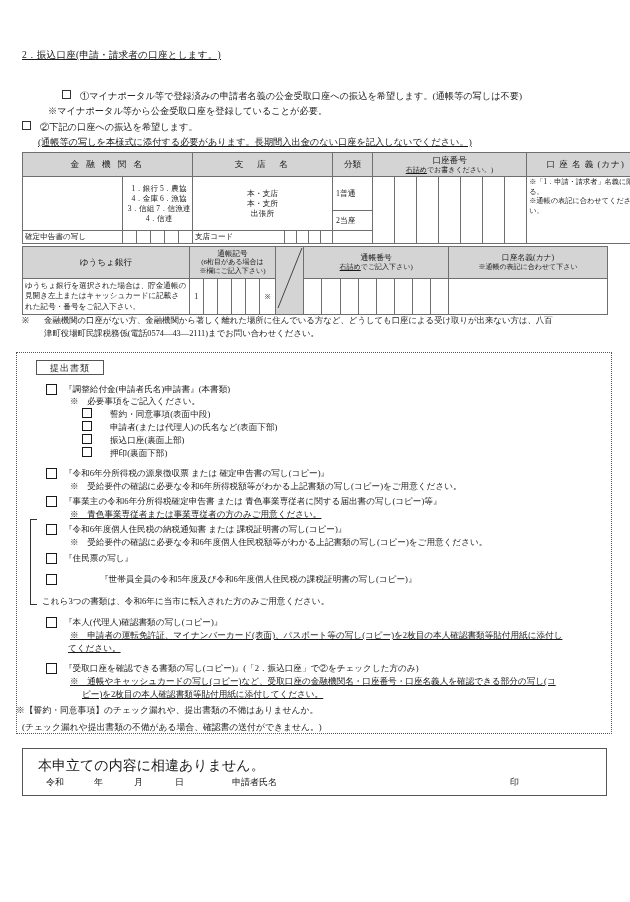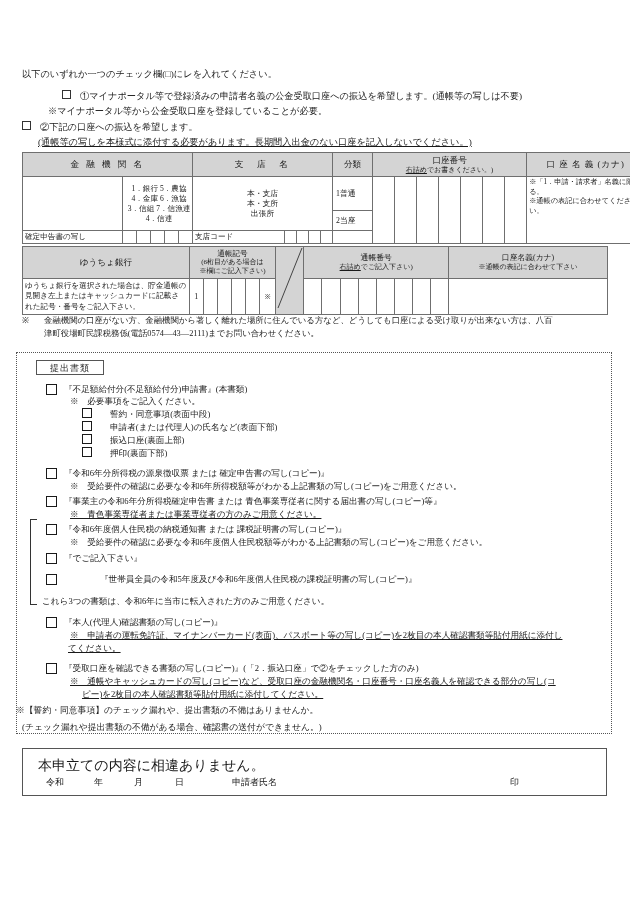--- a/index.html
+++ b/index.html
@@ -198,21 +198,21 @@
     top: 776px;
     font-size: 9px;
     white-space: nowrap;
   }
 </style>
 </head>
 <body>
 
 <div class="page">
 
-  <div class="sec-sub">以下のいずれか一つのチェック欄(□)にレを入れてください。</div>
+  <div class="sec-head">2．振込口座(申請・請求者の口座とします。)</div>
 
   <div class="opt" style="left:22px; top:90px;margin-left:40px;">
     <span class="box"></span><span>①マイナポータル等で登録済みの申請者名義の公金受取口座への振込を希望します。(通帳等の写しは不要)</span>
   </div>
   <div class="opt-sub" style="left:48px; top:105px;">※マイナポータル等から公金受取口座を登録していることが必要。</div>
 
   <div class="opt" style="left:22px; top:121px;">
     <span class="box"></span><span>②下記の口座への振込を希望します。</span>
   </div>
   <div class="opt-sub ul" style="left:38px; top:136px;">(通帳等の写しを本様式に添付する必要があります。長期間入出金のない口座を記入しないでください。)</div>
@@ -365,21 +365,21 @@
     <div class="bd">
       <div>金融機関の口座がない方、金融機関から著しく離れた場所に住んでいる方など、どうしても口座による受け取りが出来ない方は、八百</div>
       <div>津町役場町民課税務係(電話0574—43—2111)までお問い合わせください。</div>
     </div>
   </div>
 
   <div class="dotted-box"></div>
   <div class="tag">提出書類</div>
 
   <div class="ck" style="left:46px; top:384px;"></div>
-  <div class="ln" style="left:64px; top:384px;">『不足額給付分(不足額給付分)申請書』(本書類)</div>
+  <div class="ln" style="left:64px; top:384px;">『調整給付金(申請者氏名)申請書』(本書類)</div>
   <div class="ln" style="left:70px; top:396px;">※　必要事項をご記入ください。</div>
 
   <div class="ck sm" style="left:82px; top:408px;"></div>
   <div class="ln" style="left:110px; top:409px;">誓約・同意事項(表面中段)</div>
   <div class="ck sm" style="left:82px; top:421px;"></div>
   <div class="ln" style="left:110px; top:422px;">申請者(または代理人)の氏名など(表面下部)</div>
   <div class="ck sm" style="left:82px; top:434px;"></div>
   <div class="ln" style="left:110px; top:435px;">振込口座(裏面上部)</div>
   <div class="ck sm" style="left:82px; top:447px;"></div>
   <div class="ln" style="left:110px; top:448px;">押印(裏面下部)</div>
@@ -390,21 +390,21 @@
 
   <div class="ck" style="left:46px; top:496px;"></div>
   <div class="ln" style="left:64px; top:496px;">『事業主の令和6年分所得税確定申告書 または 青色事業専従者に関する届出書の写し(コピー)等』</div>
   <div class="ln u" style="left:70px; top:509px;">※　青色事業専従者または事業専従者の方のみご用意ください。</div>
 
   <div class="ck" style="left:46px; top:524px;"></div>
   <div class="ln" style="left:64px; top:524px;">『令和6年度個人住民税の納税通知書 または 課税証明書の写し(コピー)』</div>
   <div class="ln" style="left:70px; top:537px;">※　受給要件の確認に必要な令和6年度個人住民税額等がわかる上記書類の写し(コピー)をご用意ください。</div>
 
   <div class="ck" style="left:46px; top:553px;"></div>
-  <div class="ln" style="left:64px; top:553px;">『でご記入下さい』</div>
+  <div class="ln" style="left:64px; top:553px;">『住民票の写し』</div>
 
   <div class="ck" style="left:46px; top:574px;"></div>
   <div class="ln" style="left:64px; top:574px;margin-left:36px;">『世帯員全員の令和5年度及び令和6年度個人住民税の課税証明書の写し(コピー)』</div>
 
   <div class="bracket"></div>
   <div class="ln" style="left:42px; top:596px;">これら3つの書類は、令和6年に当市に転入された方のみご用意ください。</div>
 
   <div class="ck" style="left:46px; top:617px;"></div>
   <div class="ln" style="left:64px; top:617px;">『本人(代理人)確認書類の写し(コピー)』</div>
   <div class="ln u" style="left:70px; top:630px;">※　申請者の運転免許証、マイナンバーカード(表面)、パスポート等の写し(コピー)を2枚目の本人確認書類等貼付用紙に添付し</div>

